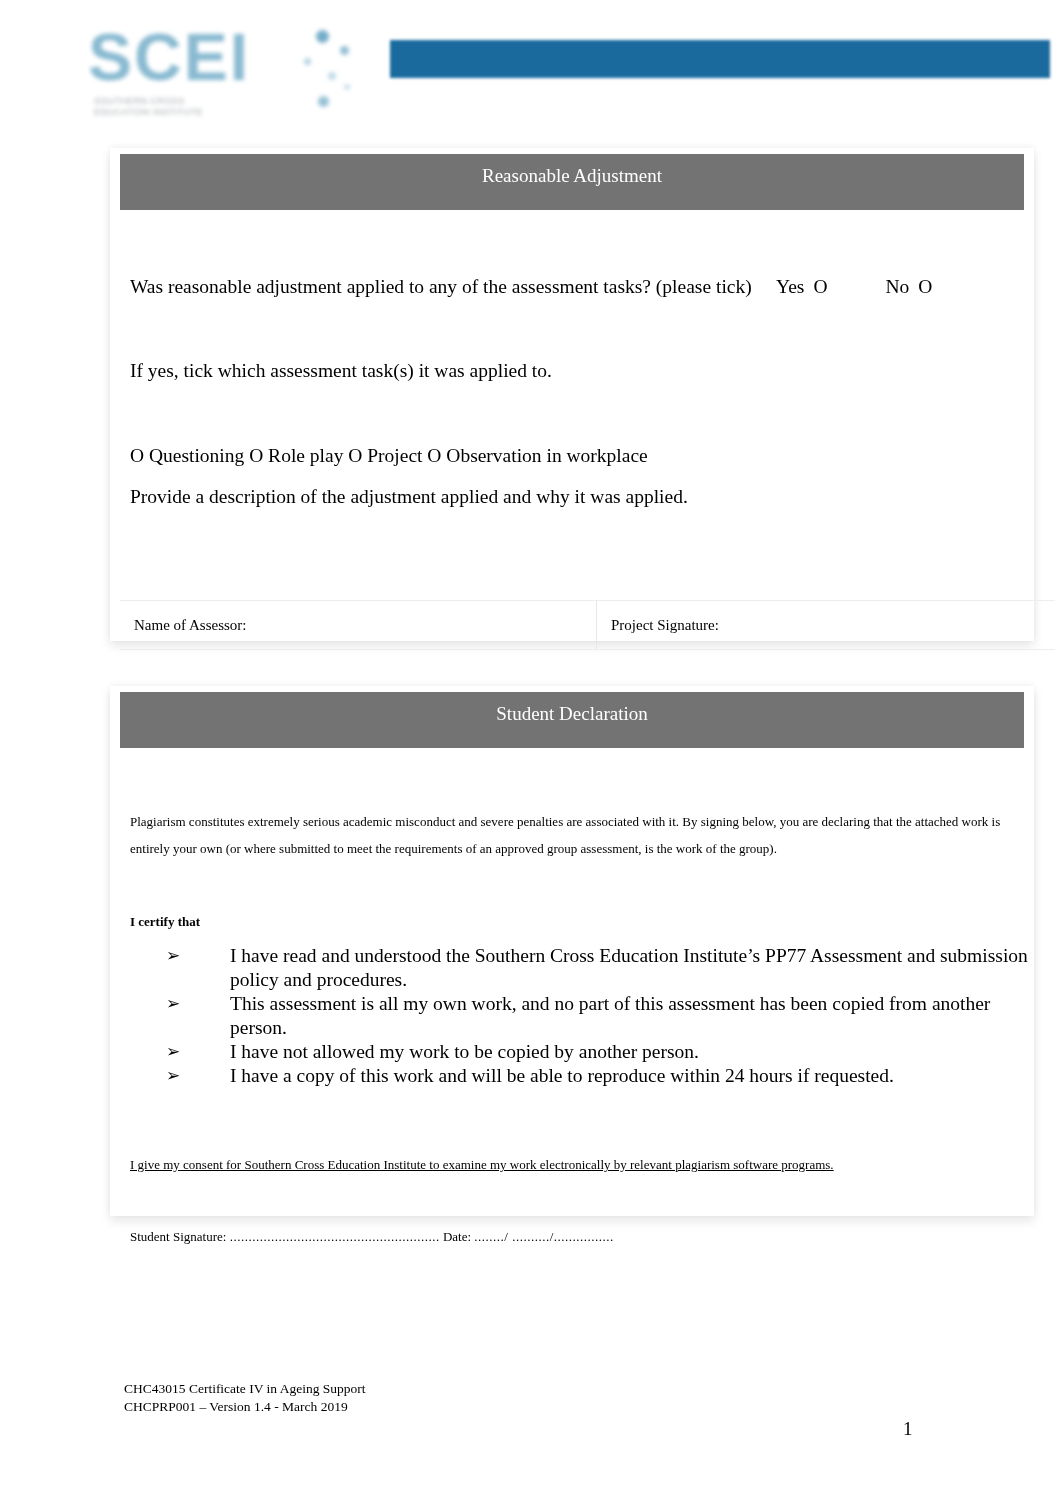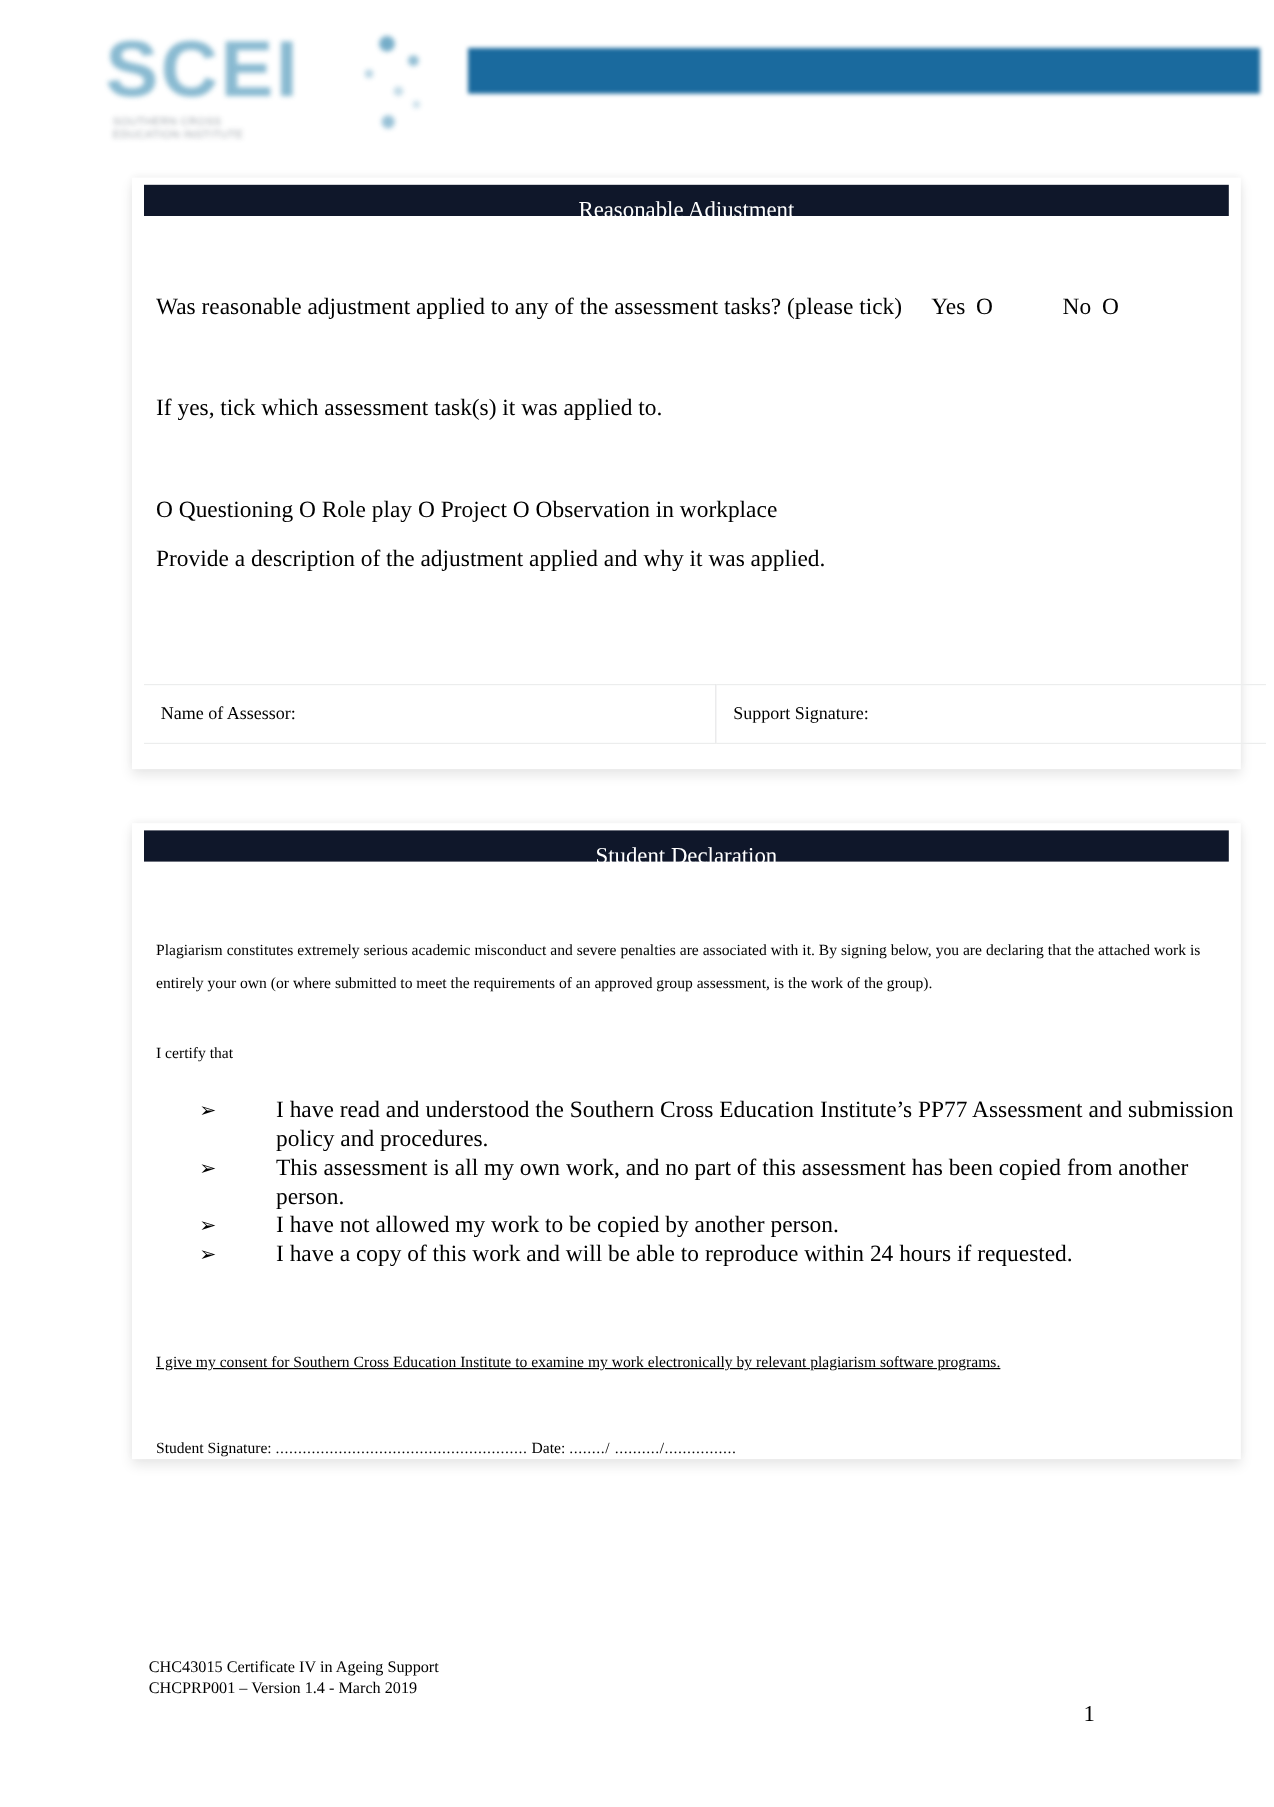--- a/index.html
+++ b/index.html
@@ -79,26 +79,26 @@
     filter: blur(1.6px);
   }
 
   
   .card {
     position: absolute;
     background: #ffffff;
     box-shadow: 0 5px 10px rgba(0,0,0,0.10), 0 -2px 6px rgba(0,0,0,0.04);
   }
   .band {
-    background: #0f172a;
+    background: #737373;
     color: #ffffff;
     text-align: center;
     font-size: 19px;
     line-height: 44px;
-    height: 26px;
+    height: 56px;
     filter: blur(.35px);
   }
 
   
   #card-ra {
     left: 110px;
     top: 148px;
     width: 924px;
     height: 493px;
   }
@@ -151,21 +151,21 @@
   #card-sd .band { margin: 6px 10px 0 10px; width: 904px; }
 
   .sd-body { position: relative; }
   .para {
     position: absolute;
     font-size: 13px;
     line-height: 27px;
     text-align: left;
   }
   #sd-p1  { left: 20px; top: 60px;  width: 908px; }
-  #sd-p2  { left: 20px; top: 146px; }
+  #sd-p2  { left: 20px; top: 160px; font-weight: bold; }
   #sd-p3  { left: 20px; top: 403px; width: 908px; text-decoration: underline; }
   #sd-p4  { left: 20px; top: 475px; white-space: nowrap; }
 
   .bullets {
     position: absolute;
     left: 56px;
     top: 196px;
     width: 880px;
     margin: 0;
     padding: 0;
@@ -239,21 +239,21 @@
     <div class="line" id="ra-ifyes">If yes, tick which assessment task(s) it was applied to.</div>
 
     <div class="line" id="ra-opts">O Questioning O Role play O Project O Observation in workplace</div>
 
     <div class="line" id="ra-desc">Provide a description of the adjustment applied and why it was applied.</div>
 
     <table class="sig-table">
       <tbody>
         <tr>
           <td class="left">Name of Assessor:</td>
-          <td class="right">Support Signature:</td>
+          <td class="right">Project Signature:</td>
         </tr>
       </tbody>
     </table>
 
   </div>
 </div>
 
 <div class="card" id="card-sd">
 
   <div class="band">Student Declaration</div>

